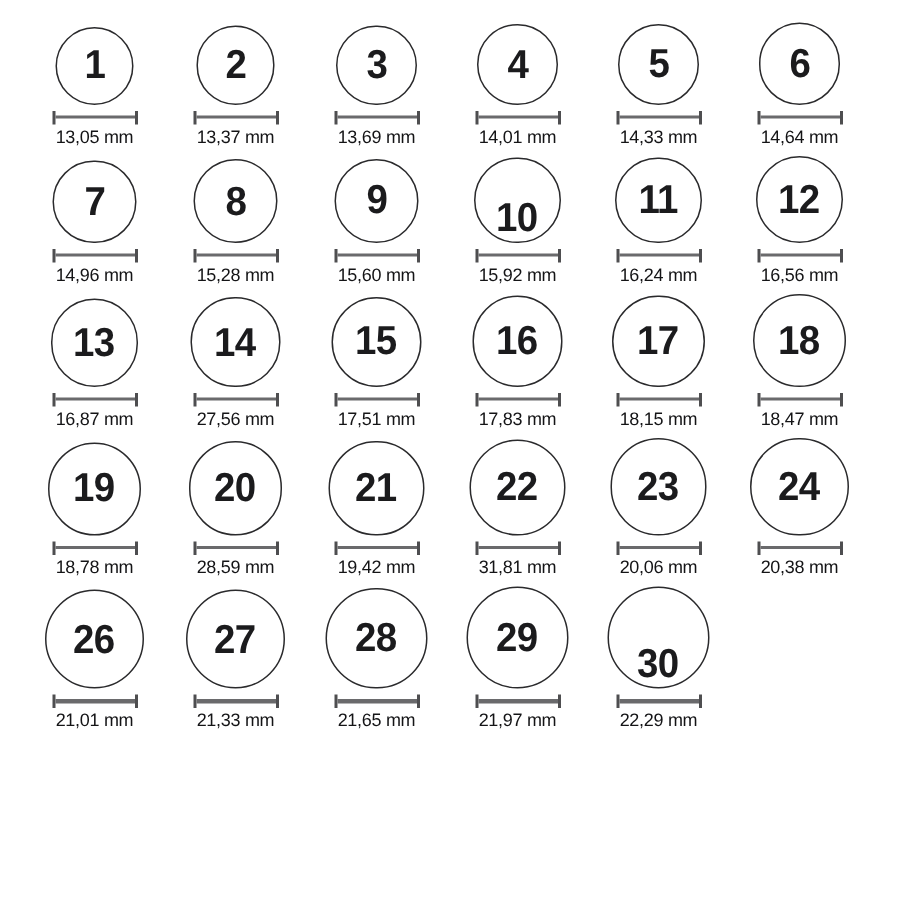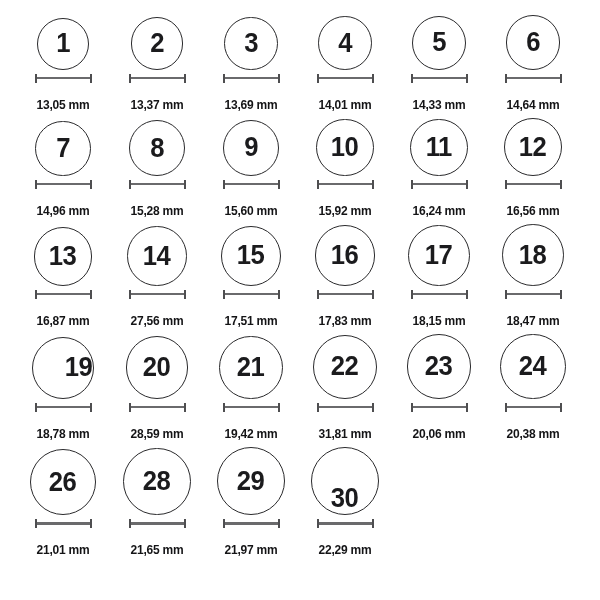--- a/index.html
+++ b/index.html
@@ -55,23 +55,23 @@
   .measure::before {
     content: "";
     position: absolute;
     left: 0;
     right: 0;
     top: 3px;
     height: 2.2px;
     background: var(--line-mid, #6a6a6c);
   }
   .label {
-    margin-top: 15px;
+    margin-top: 1px;
     font-size: 12px;
-    font-weight: 700;
+    font-weight: 400;
     letter-spacing: -0.2px;
     white-space: nowrap;
     color: var(--label, #141416);
   }
 </style>
 </head>
 <body>
 
 <main class="chart">
     <div class="row">
@@ -134,21 +134,21 @@
         <div class="label">15,28 mm</div>
       </div>
       <div class="cell">
         <div class="circle" style="width: 56.6px; height: 56.6px;">
           <span class="num">9</span>
         </div>
         <div class="measure"></div>
         <div class="label">15,60 mm</div>
       </div>
       <div class="cell">
-        <div class="circle" style="width: 57.1px; height: 57.1px;">
+        <div class="circle" style="width: 57.1px; height: 57.1px; align-items: flex-end;">
           <span class="num">10</span>
         </div>
         <div class="measure"></div>
         <div class="label">15,92 mm</div>
       </div>
       <div class="cell">
         <div class="circle" style="width: 57.7px; height: 57.7px;">
           <span class="num">11</span>
         </div>
         <div class="measure"></div>
@@ -201,21 +201,21 @@
       <div class="cell">
         <div class="circle" style="width: 61.7px; height: 61.7px;">
           <span class="num">18</span>
         </div>
         <div class="measure"></div>
         <div class="label">18,47 mm</div>
       </div>
     </div>
     <div class="row">
       <div class="cell">
-        <div class="circle" style="width: 62.3px; height: 62.3px; justify-content: flex-end;">
+        <div class="circle" style="width: 62.3px; height: 62.3px;">
           <span class="num">19</span>
         </div>
         <div class="measure"></div>
         <div class="label">18,78 mm</div>
       </div>
       <div class="cell">
         <div class="circle" style="width: 62.8px; height: 62.8px;">
           <span class="num">20</span>
         </div>
         <div class="measure"></div>
@@ -250,20 +250,27 @@
         <div class="label">20,38 mm</div>
       </div>
     </div>
     <div class="row">
       <div class="cell">
         <div class="circle" style="width: 66.3px; height: 66.3px;">
           <span class="num">26</span>
         </div>
         <div class="measure"></div>
         <div class="label">21,01 mm</div>
+      </div>
+      <div class="cell">
+        <div class="circle" style="width: 66.8px; height: 66.8px;">
+          <span class="num">27</span>
+        </div>
+        <div class="measure"></div>
+        <div class="label">21,33 mm</div>
       </div>
       <div class="cell">
         <div class="circle" style="width: 67.4px; height: 67.4px;">
           <span class="num">28</span>
         </div>
         <div class="measure"></div>
         <div class="label">21,65 mm</div>
       </div>
       <div class="cell">
         <div class="circle" style="width: 68px; height: 68px;">

